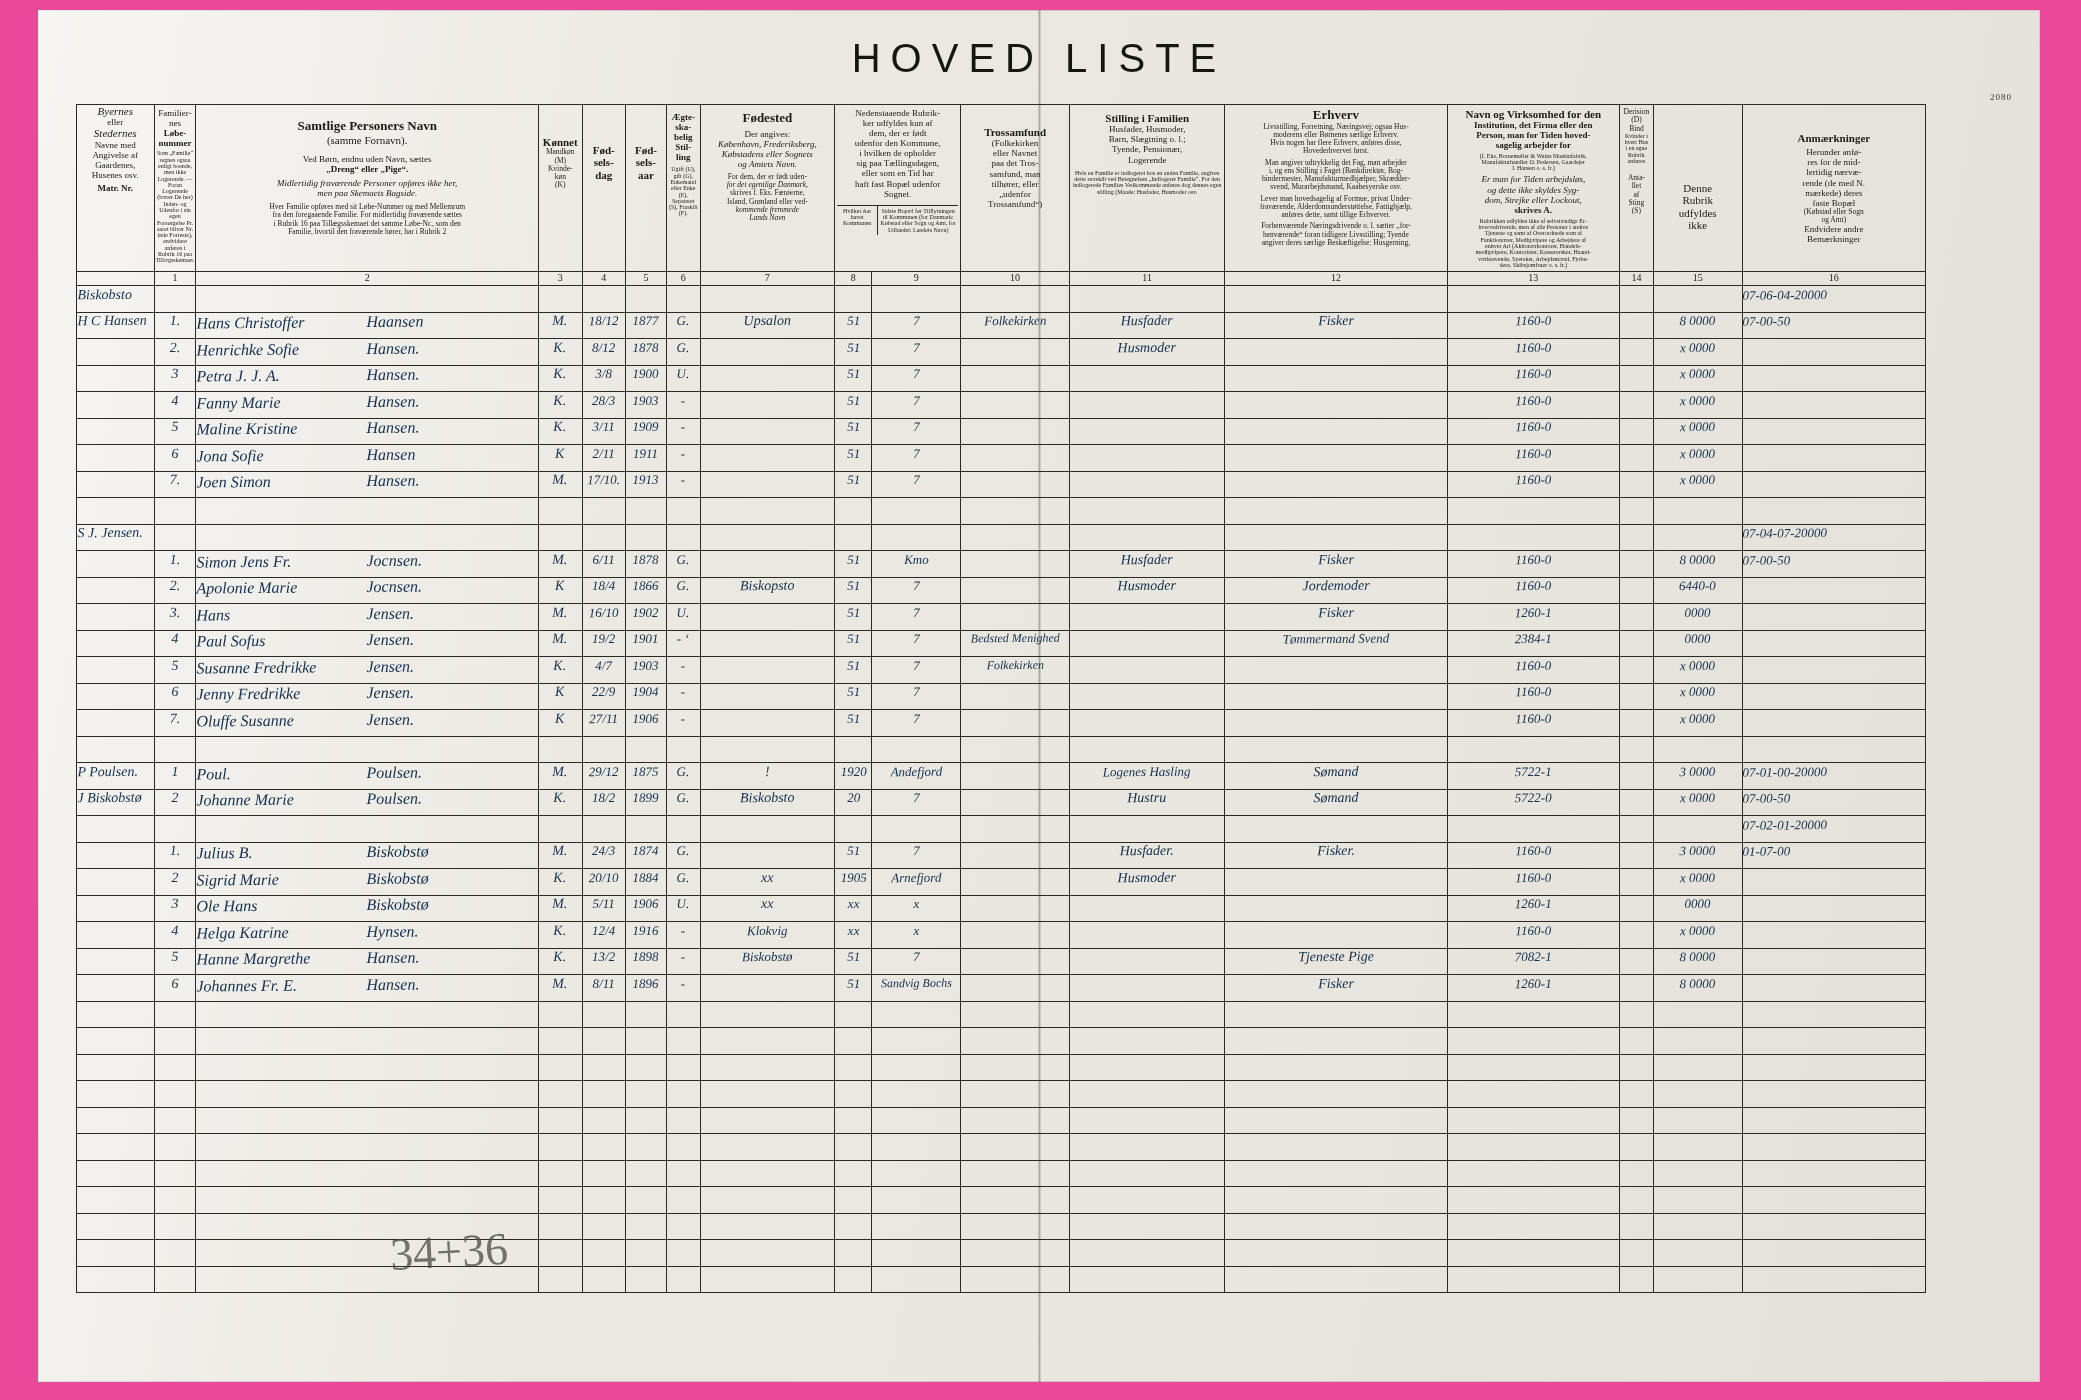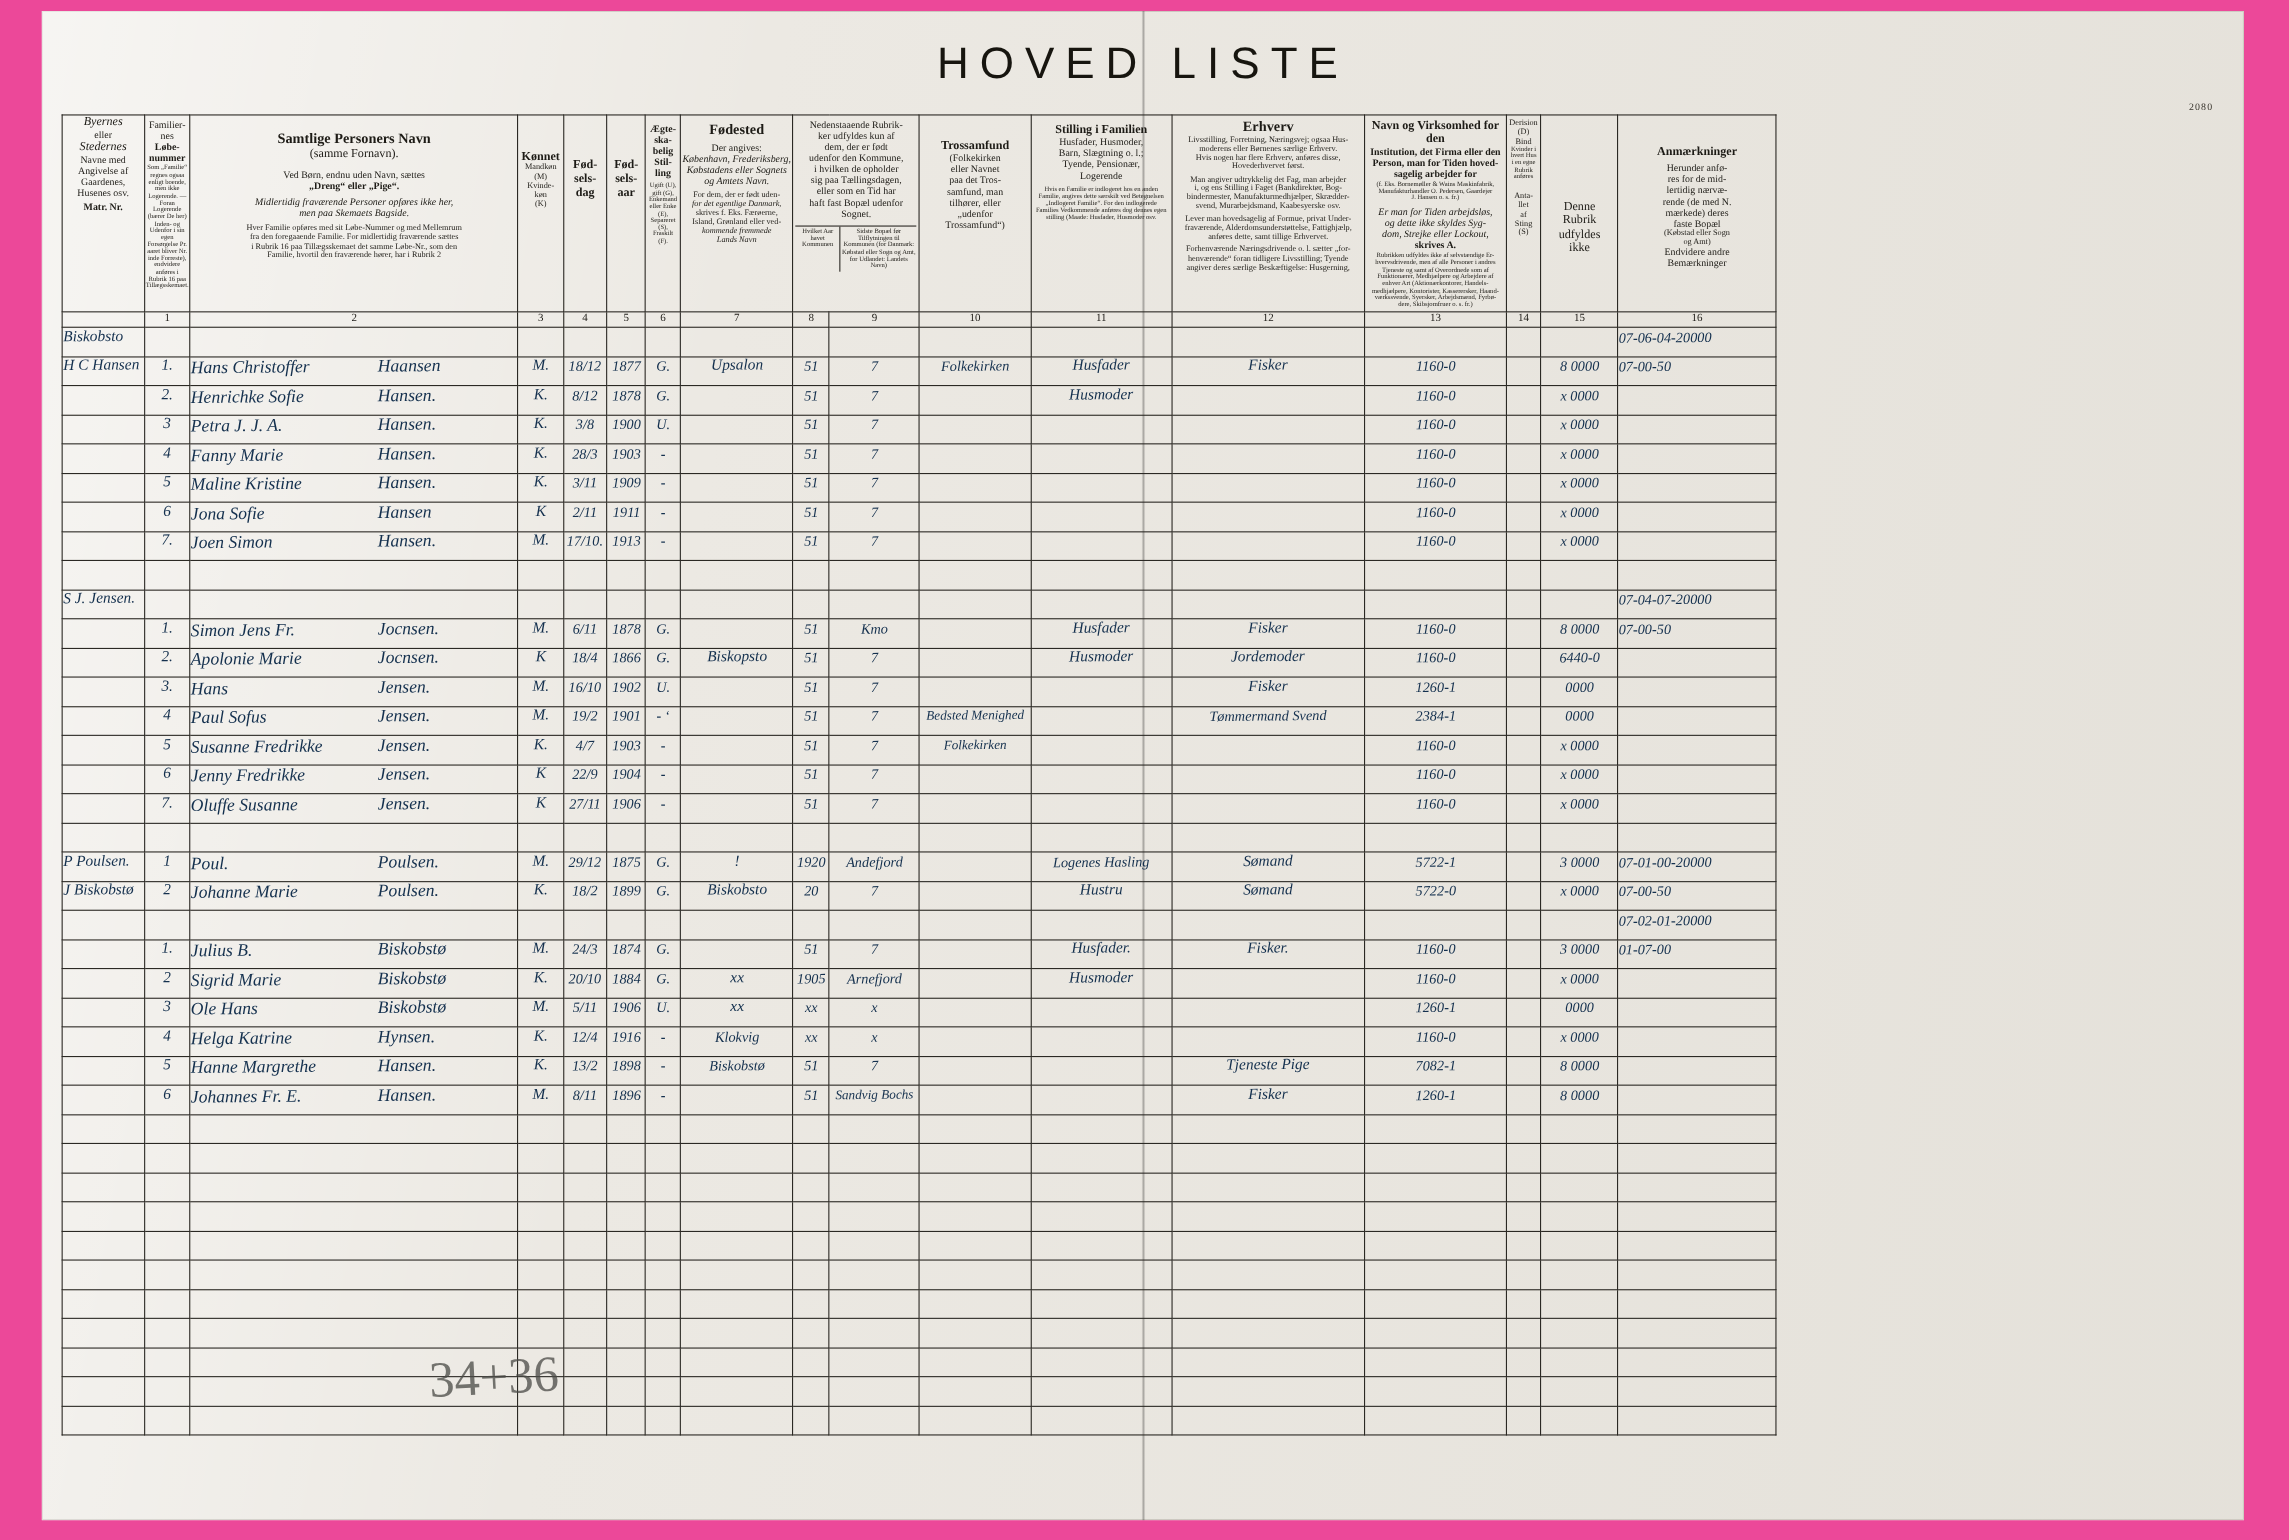--- a/index.html
+++ b/index.html
@@ -25,21 +25,21 @@
   #title{
     position:absolute;top:26px;left:0;width:2002px;text-align:center;
     font-family:"Liberation Sans",sans-serif;font-size:40px;letter-spacing:10px;
     color:#17150f;font-weight:400;
   }
   #topright{
     position:absolute;right:28px;top:82px;font-size:9px;color:#3a362e;letter-spacing:1px;
   }
 
   
-  #tbl{position:absolute;left:18px;top:94px;width:1559px;border-collapse:collapse;}
+  #tbl{position:absolute;left:38px;top:94px;width:1850px;border-collapse:collapse;}
   #tbl td,#tbl th{border:1px solid #2b2924;vertical-align:top;padding:0;}
   #tbl th{font-weight:400;}
 
   .hdr{font-family:"Liberation Serif",serif;color:#1d1b16;text-align:center;line-height:1.12;}
   .hdr .big{font-size:13px;font-weight:700;}
   .hdr .med{font-size:11px;}
   .hdr .sm{font-size:9px;}
   .hdr .xs{font-size:7.5px;line-height:1.1;}
   .hdr .xxs{font-size:6px;line-height:1.05;display:block;}
   .hdr .it{font-style:italic;}

